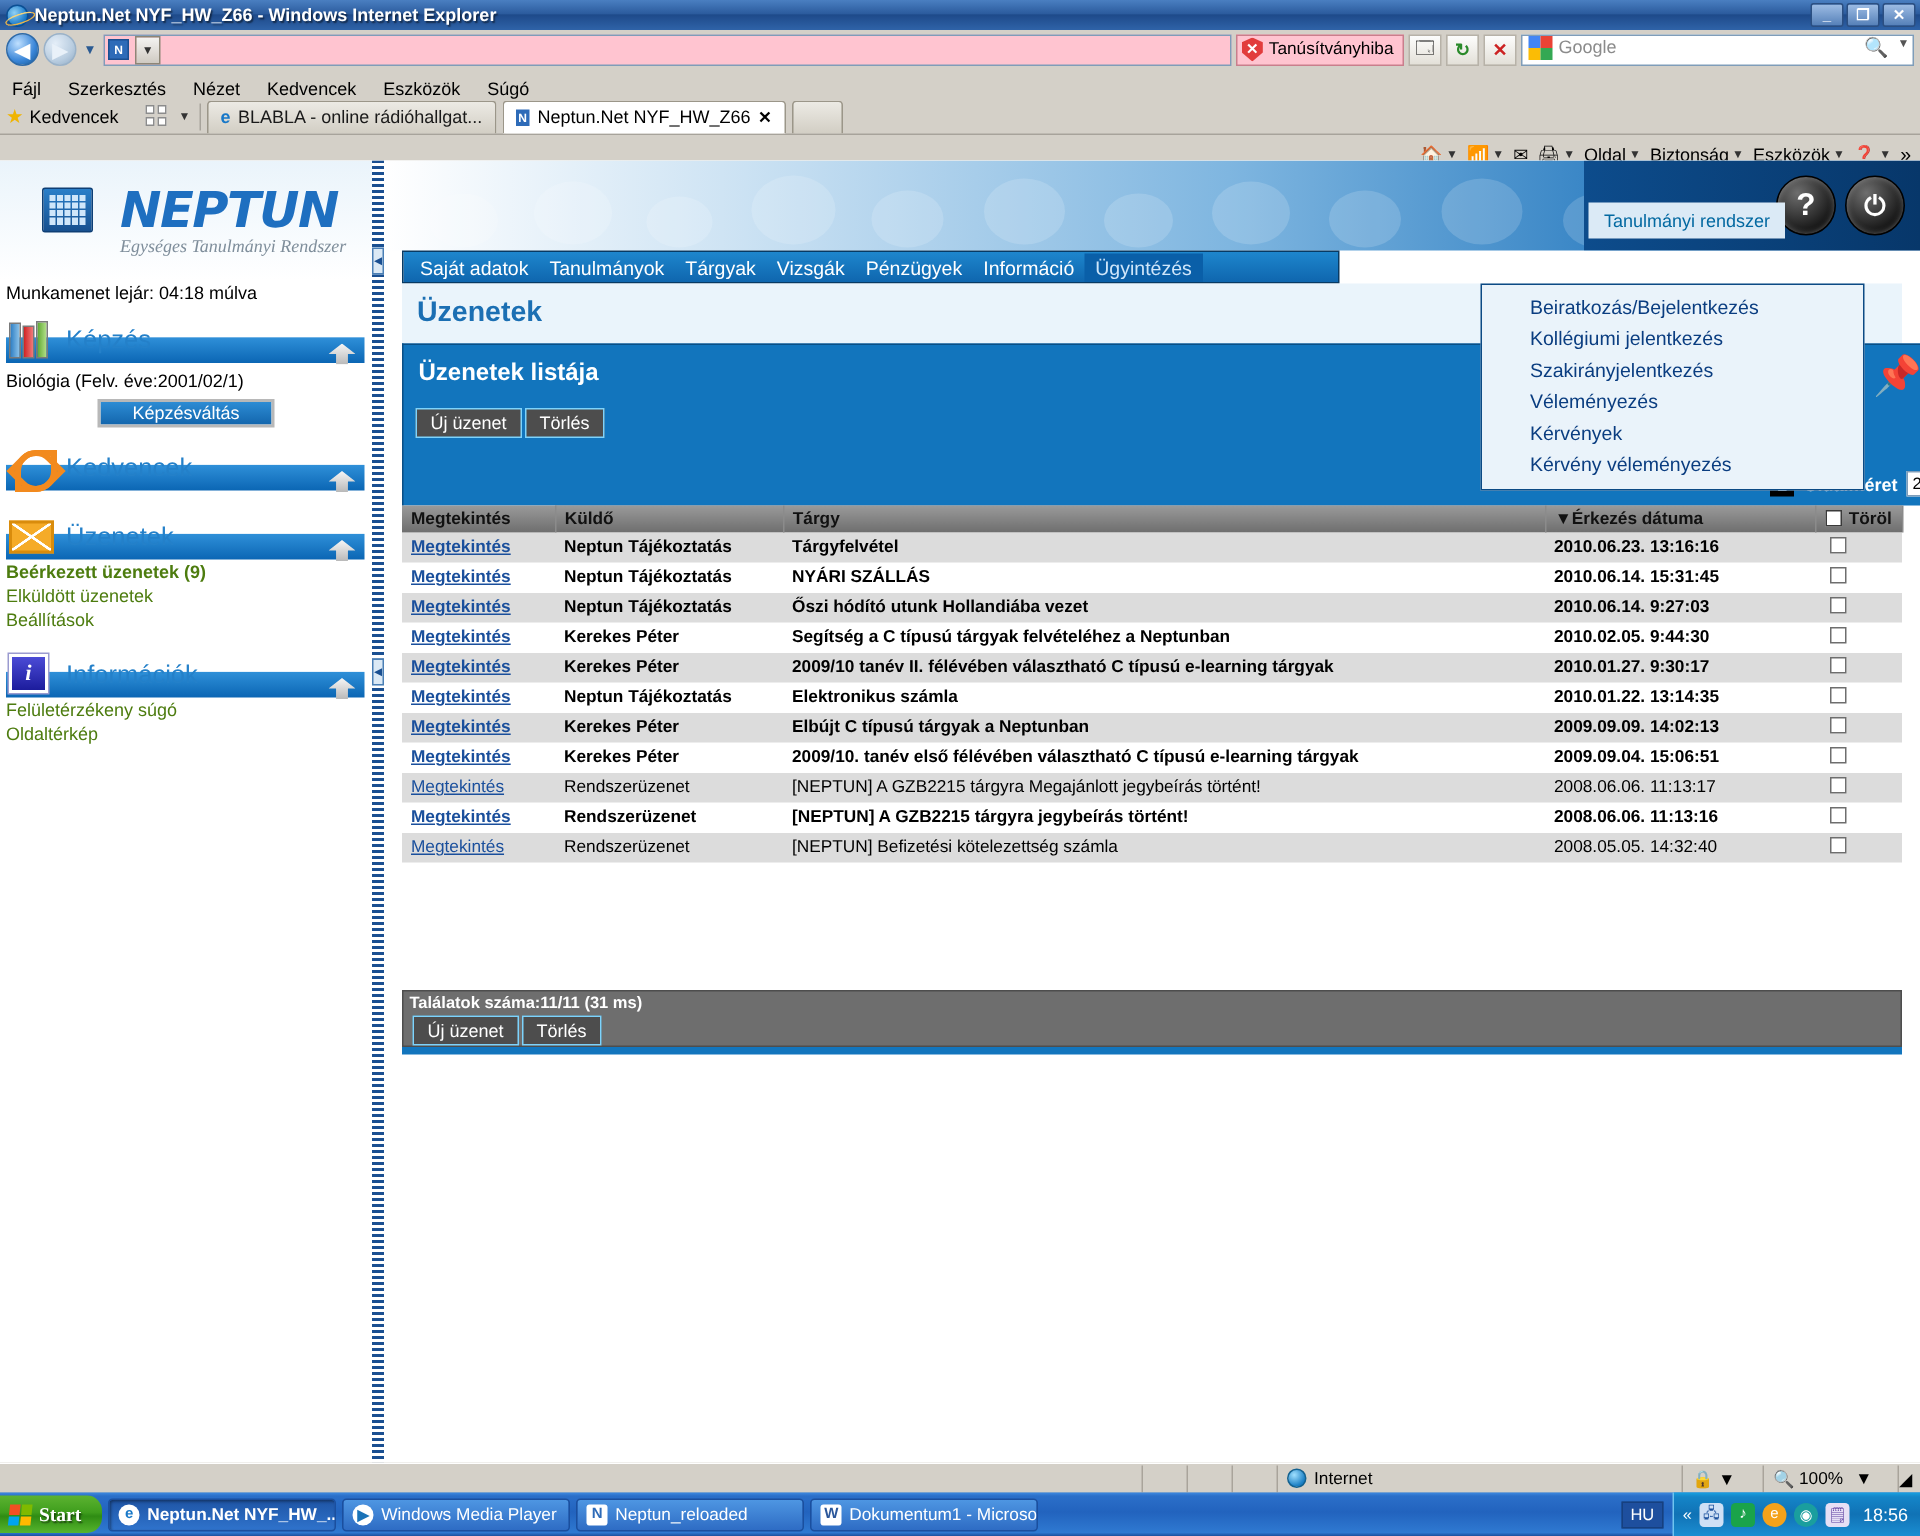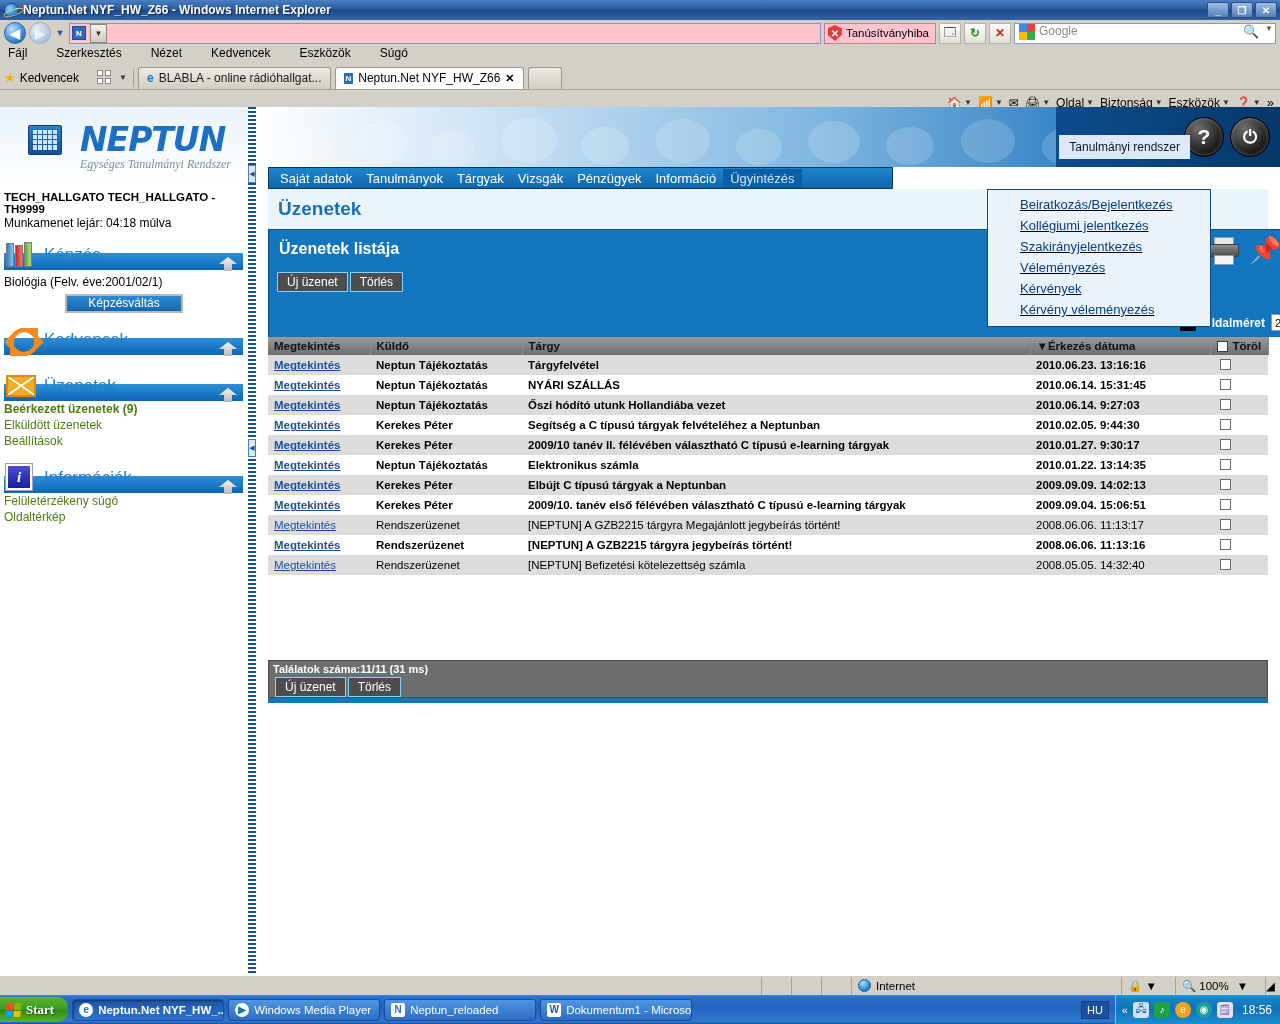--- a/index.html
+++ b/index.html
@@ -84,21 +84,21 @@
   #searchbox{
     width:262px;height:21px;background:#fff;border:1px solid #7f9db9;display:flex;align-items:flex-start;flex:none;
   }
   #searchbox .gicon{ width:16px;height:16px;margin:0 4px; display:grid; grid-template-columns:1fr 1fr; grid-template-rows:1fr 1fr; flex:none;}
   #searchbox .gicon i{display:block;}
   #searchbox .ph{ flex:1; color:#8b8b8b; font-size:12px;}
   #searchbox .mag{ width:24px; text-align:center; color:#2f6fb5; font-size:13px;}
   #searchbox .arr{ width:12px;text-align:center;font-size:8px;color:#555;}
 
   
-  #menu-bar{ height:20px; background:#d4d0c8; display:flex; align-items:flex-start; padding-left:8px; gap:29px; font-size:12px; color:#000;}
+  #menu-bar{ height:20px; background:#d4d0c8; display:flex; align-items:flex-end; padding-left:8px; gap:18px; font-size:12px; color:#000;}
 
   
   #fav-bar{ height:24px; background:#d4d0c8; display:flex; align-items:center; padding:0 4px; gap:4px; border-bottom:1px solid #a7a39b;}
   #fav-bar .star{ color:#f0b400; font-size:13px; }
   .sep-v{ width:1px; height:18px; background:#a7a39b; }
   .grid-btn{ width:16px;height:16px; display:grid; grid-template-columns:6px 6px; grid-template-rows:6px 6px; gap:2px;}
   .grid-btn i{ background:#fff; border:1px solid #8c8c8c; display:block;}
   .small-arr{ font-size:8px; color:#333; width:12px; text-align:center;}
 
   
@@ -183,36 +183,36 @@
     font-size:7px; color:#1a4f91;}
 
   
   #main{ position:absolute; left:256px; top:0; width:1024px; height:868px; background:#fff;}
   #banner{ height:60px; position:relative; overflow:hidden;
      background:linear-gradient(to right,#ffffff 0%,#cfe4f4 22%,#7fb6e0 55%,#2f7fc2 82%,#0a4f92 100%);}
   #banner .bubbles{ position:absolute; inset:0; opacity:.45;}
   #banner .bubbles span{ position:absolute; border-radius:50%; background:rgba(255,255,255,.35);}
   #hdr-right{ position:absolute; right:0; top:0; height:60px; width:224px;
      background:linear-gradient(to right,#0d4c8c,#07376a); display:flex;align-items:center;justify-content:flex-end; gap:6px; padding-right:10px;}
-  #tan-tab{ position:absolute; right:90px; top:28px; background:#dbeaf6; color:#0f172a; font-size:12px;
+  #tan-tab{ position:absolute; right:90px; top:28px; background:#dbeaf6; color:#0369a1; font-size:12px;
      padding:5px 10px; white-space:nowrap;}
   .round-btn{ width:40px;height:40px;border-radius:50%;
      background: radial-gradient(circle at 35% 28%, #6e6e6e, #141414 72%);
      border:1px solid #000; box-shadow: inset 0 0 4px rgba(255,255,255,.35);
      color:#fff; display:flex;align-items:center;justify-content:center; font-size:21px; font-weight:bold;}
   .round-btn.power{ font-size:18px; }
 
   #navbar{ position:absolute; left:12px; top:60px; width:625px; height:22px;
      background:linear-gradient(to bottom,#1e86cd,#0f66ae); border:1px solid #083a63;
      display:flex; align-items:center; padding:0 4px; }
   #navbar .mi{ color:#fff; font-size:13px; padding:2px 7px; white-space:nowrap; }
   #navbar .mi.open{ background:#0a5fa8; color:#cfe6fa;}
 
-  #dropdown{ position:absolute; left:731px; top:82px; width:224px;
-     background:#eaf3fa; border:1px solid #0c4a84; padding:4px 0 6px 0; z-index:30;text-decoration:underline;}
+  #dropdown{ position:absolute; left:731px; top:82px; width:256px;
+     background:#eaf3fa; border:1px solid #0c4a84; padding:4px 0 6px 0; z-index:30;}
   #dropdown .di{ color:#0a3d80; font-size:13px; padding:3px 10px 3px 32px; white-space:nowrap;}
 
   #pg-title{ position:absolute; left:12px; top:82px; width:1000px; height:40px;
      background:#eaf4fb; display:flex; align-items:center; padding-left:10px;}
   #pg-title span{ color:#1b6fb3; font-size:19px; font-weight:bold;}
 
   #panel{ position:absolute; left:12px; top:122px; width:1062px; height:108px;
      background:#1275bd; border:1px solid #0a4f85; border-bottom:none;}
   #panel .ttl{ position:absolute; left:10px; top:10px; color:#fff; font-size:16px; font-weight:bold;}
   #panel .btnrow{ position:absolute; left:8px; top:42px; display:flex; }
@@ -416,21 +416,20 @@
               <i></i>
               <i></i>
               <i></i>
               <i></i>
           </div>
           <div class="npt-word">NEPTUN</div>
         </div>
         <div class="npt-sub">Egységes Tanulmányi Rendszer</div>
       </div>
 
-      <div id="user-line">TECH_HALLGATO TECH_HALLGATO - TH9999</div>
       <div id="sess-line">Munkamenet lejár: 04:18 múlva</div>
 
       <div class="sb-head">
         <div class="ico">
             <div class="ico-books">
               <i></i>
               <i></i>
               <i></i>
             </div>
           </div>

